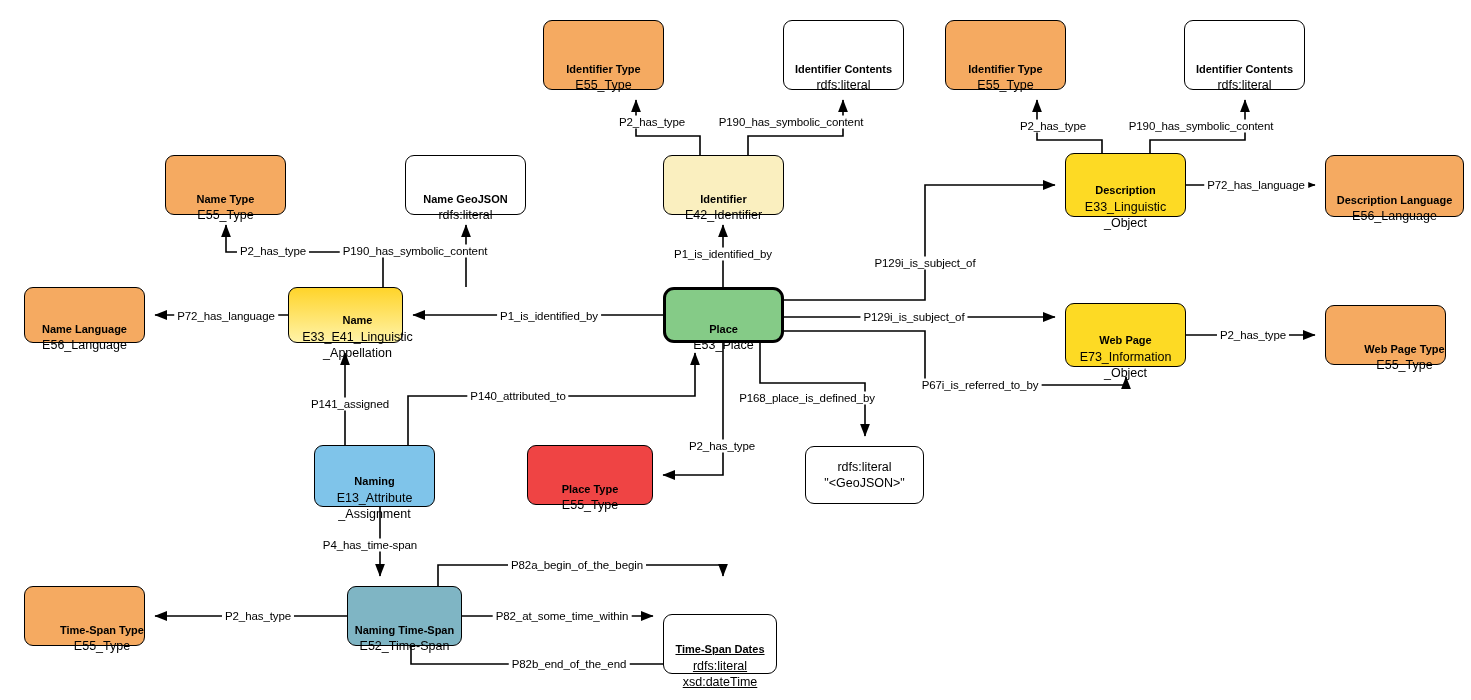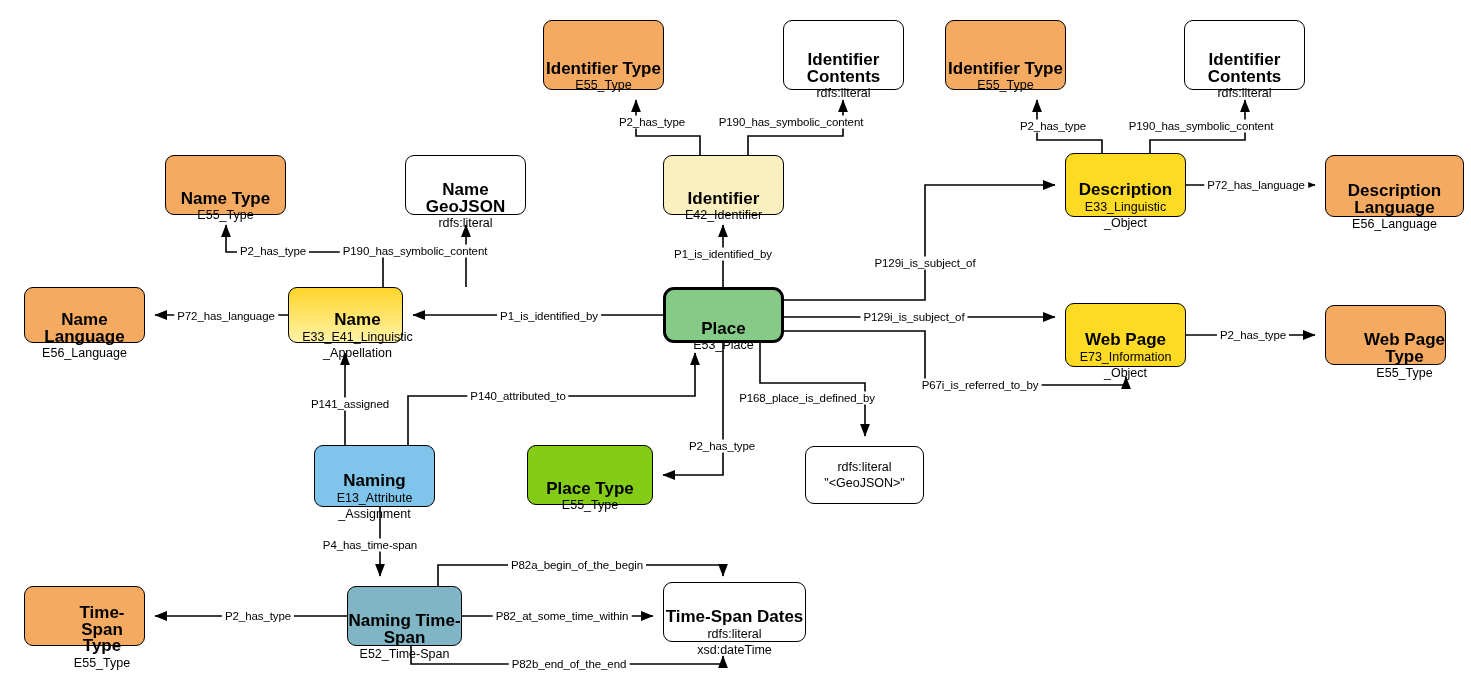--- a/index.html
+++ b/index.html
@@ -29,21 +29,21 @@
     border:1.5px solid #000000;
     border-radius:9px;
     display:flex;
     flex-direction:column;
     align-items:center;
     justify-content:center;
     text-align:center;
     color:#000000;
     line-height:16.5px;
   }
-  .node .n-title{font-weight:bold;font-size:17px;margin-top:44px;}
+  .node .n-title{font-weight:bold;font-size:11px;margin-top:44px;}
   .node .n-sub{font-size:12.5px;font-weight:normal;}
   .node.thickborder{border-width:3px;border-radius:11px;}
 </style>
 </head>
 <body>
 
 <div id="canvas">
 
   <svg id="edges" viewBox="0 0 1471 700">
     <defs>
@@ -161,37 +161,37 @@
       </div>
       <div class="node" style="left: 1325px; top: 305px; width: 121px; height: 60px; background: rgb(245, 170, 97); padding-left: 38px;">
         <div class="n-title">Web Page Type</div>
         <div class="n-sub">E55_Type</div>
       </div>
       <div class="node" style="left: 314px; top: 445px; width: 121px; height: 62px; background: rgb(127, 196, 234);">
         <div class="n-title">Naming</div>
         <div class="n-sub">E13_Attribute</div>
         <div class="n-sub">_Assignment</div>
       </div>
-      <div class="node" style="left: 527px; top: 445px; width: 126px; height: 60px; background: #84cc16;">
+      <div class="node" style="left: 527px; top: 445px; width: 126px; height: 60px; background: #ef4444;">
         <div class="n-title">Place Type</div>
         <div class="n-sub">E55_Type</div>
       </div>
       <div class="node" style="left: 805px; top: 446px; width: 119px; height: 58px; background: rgb(255, 255, 255);">
         <div class="n-sub">rdfs:literal</div>
         <div class="n-sub">"&lt;GeoJSON&gt;"</div>
       </div>
       <div class="node" style="left: 24px; top: 586px; width: 121px; height: 60px; background: rgb(245, 170, 97); padding-left: 35px;">
         <div class="n-title">Time-Span Type</div>
         <div class="n-sub">E55_Type</div>
       </div>
       <div class="node" style="left: 347px; top: 586px; width: 115px; height: 60px; background: rgb(127, 181, 196);">
         <div class="n-title">Naming Time-Span</div>
         <div class="n-sub">E52_Time-Span</div>
       </div>
-      <div class="node" style="left: 663px; top: 582px; width: 143px; height: 60px; background: rgb(255, 255, 255);">
+      <div class="node" style="left: 663px; top: 614px; width: 114px; height: 60px; background: rgb(255, 255, 255); text-decoration: underline;">
         <div class="n-title">Time-Span Dates</div>
         <div class="n-sub">rdfs:literal</div>
         <div class="n-sub">xsd:dateTime</div>
       </div>
     </div>
   <div id="labels-layer">
       <div class="edge-label" style="left: 652px; top: 122px;">P2_has_type</div>
       <div class="edge-label" style="left: 791px; top: 122px;">P190_has_symbolic_content</div>
       <div class="edge-label" style="left: 1053px; top: 126px;">P2_has_type</div>
       <div class="edge-label" style="left: 1201px; top: 126px;">P190_has_symbolic_content</div>

